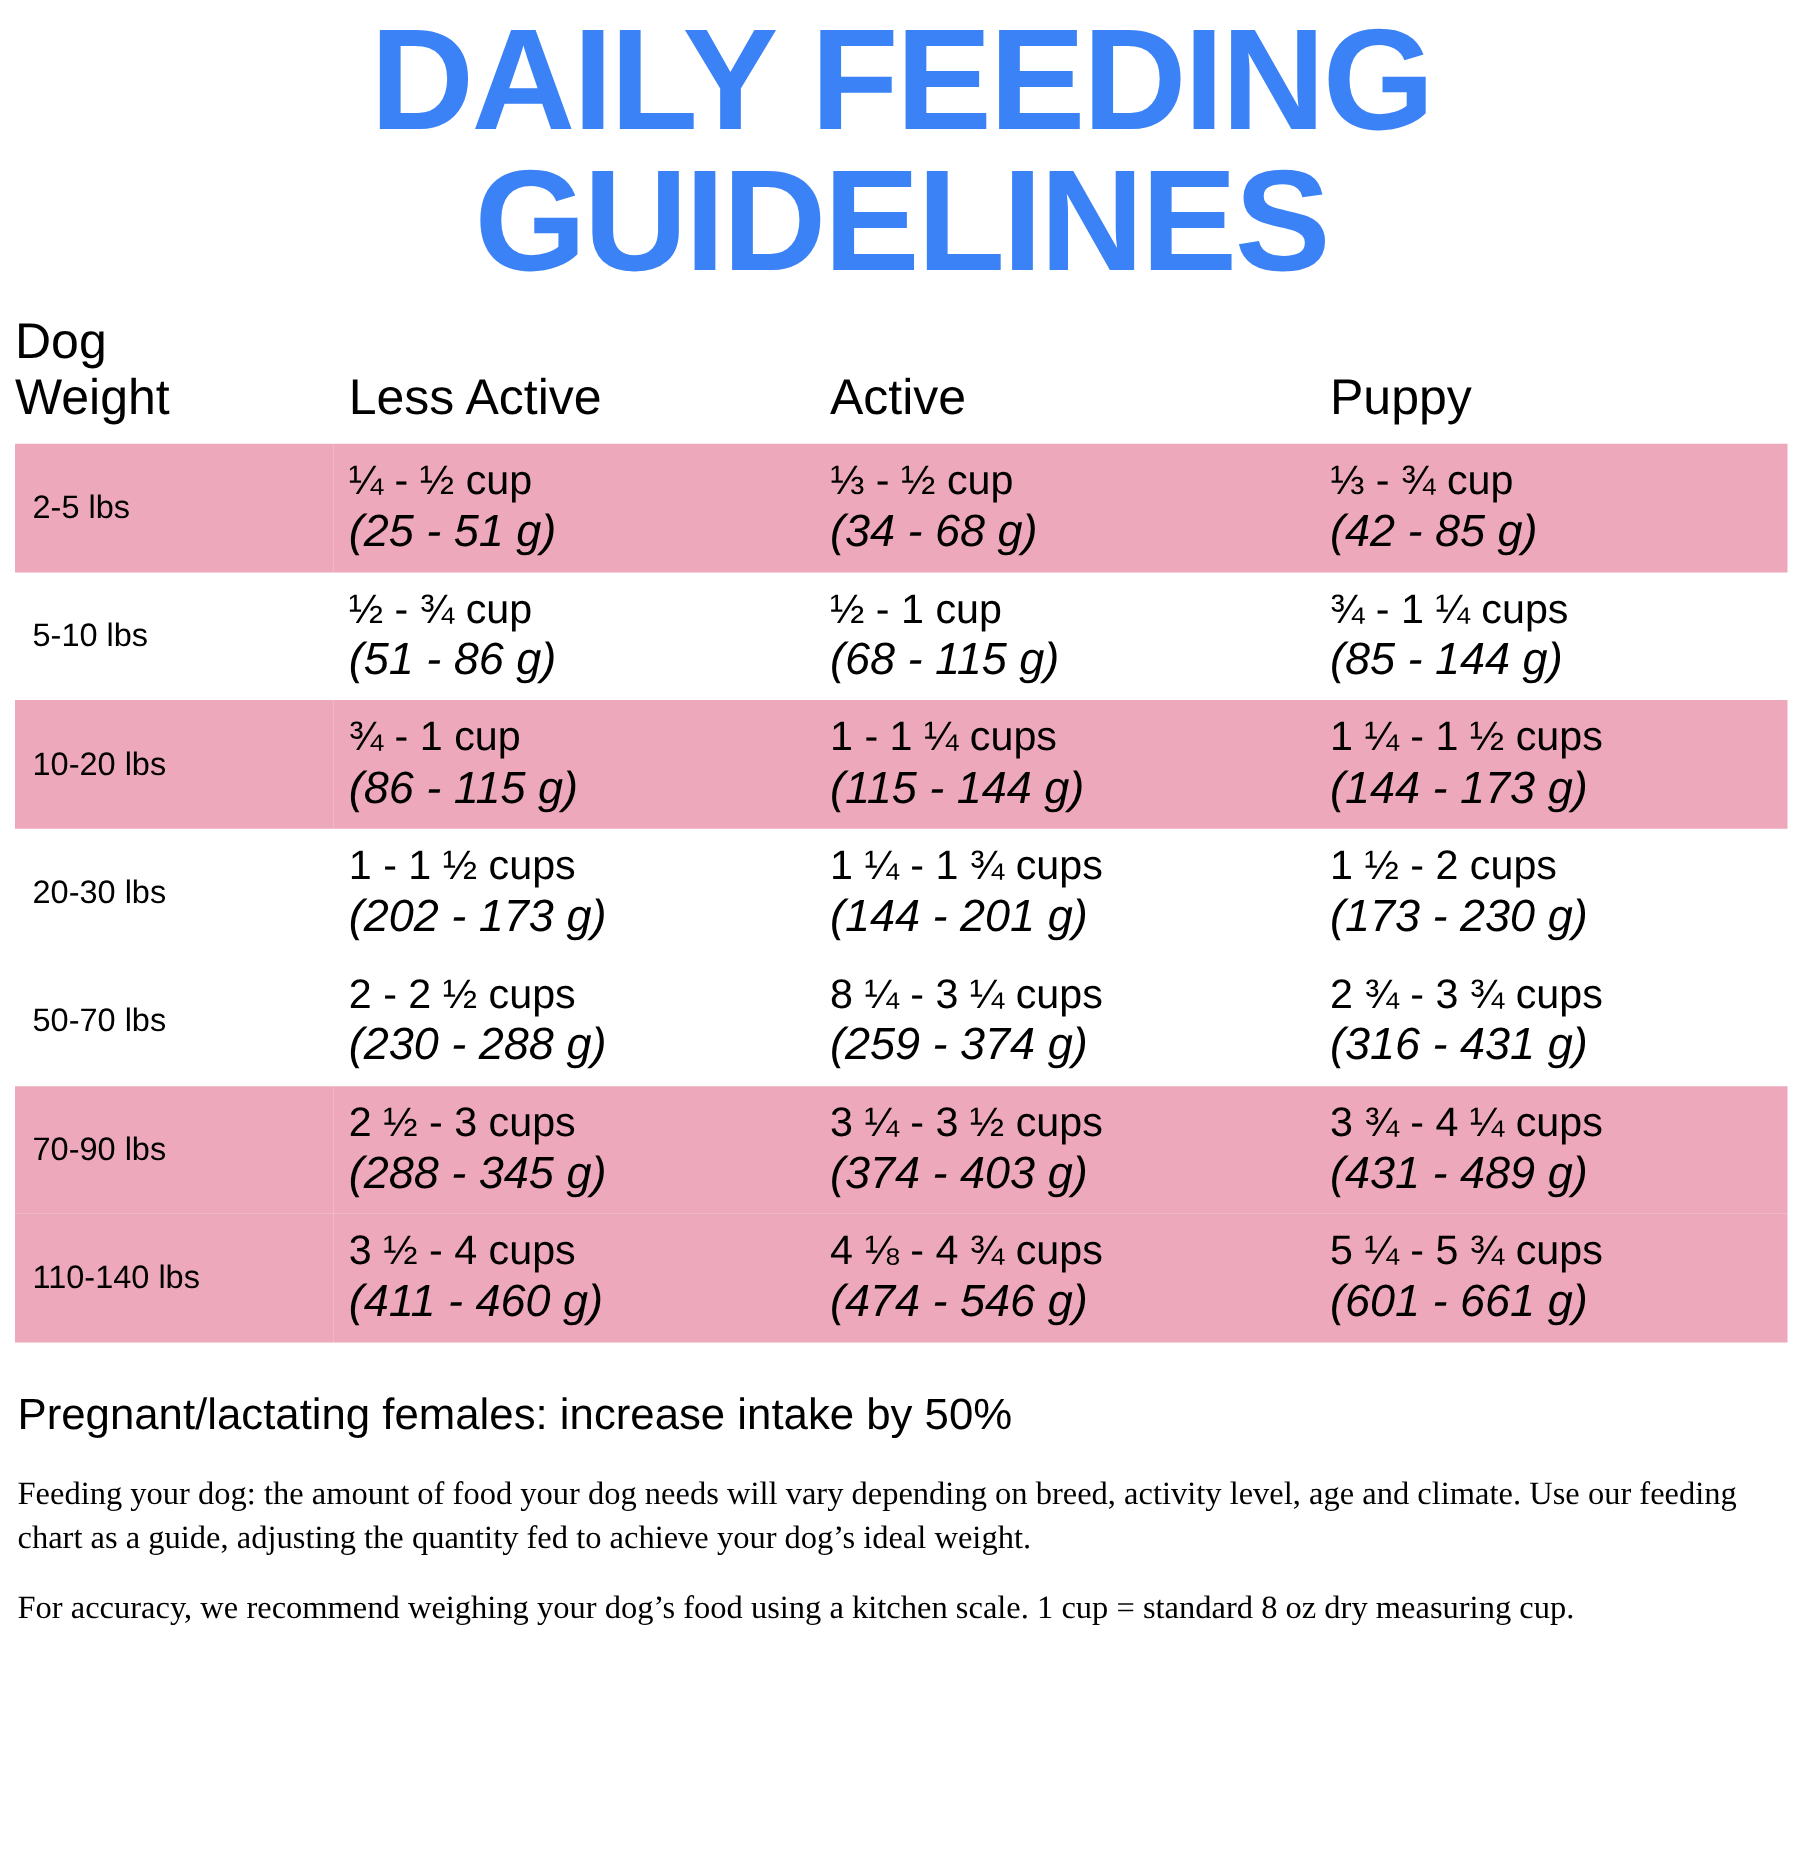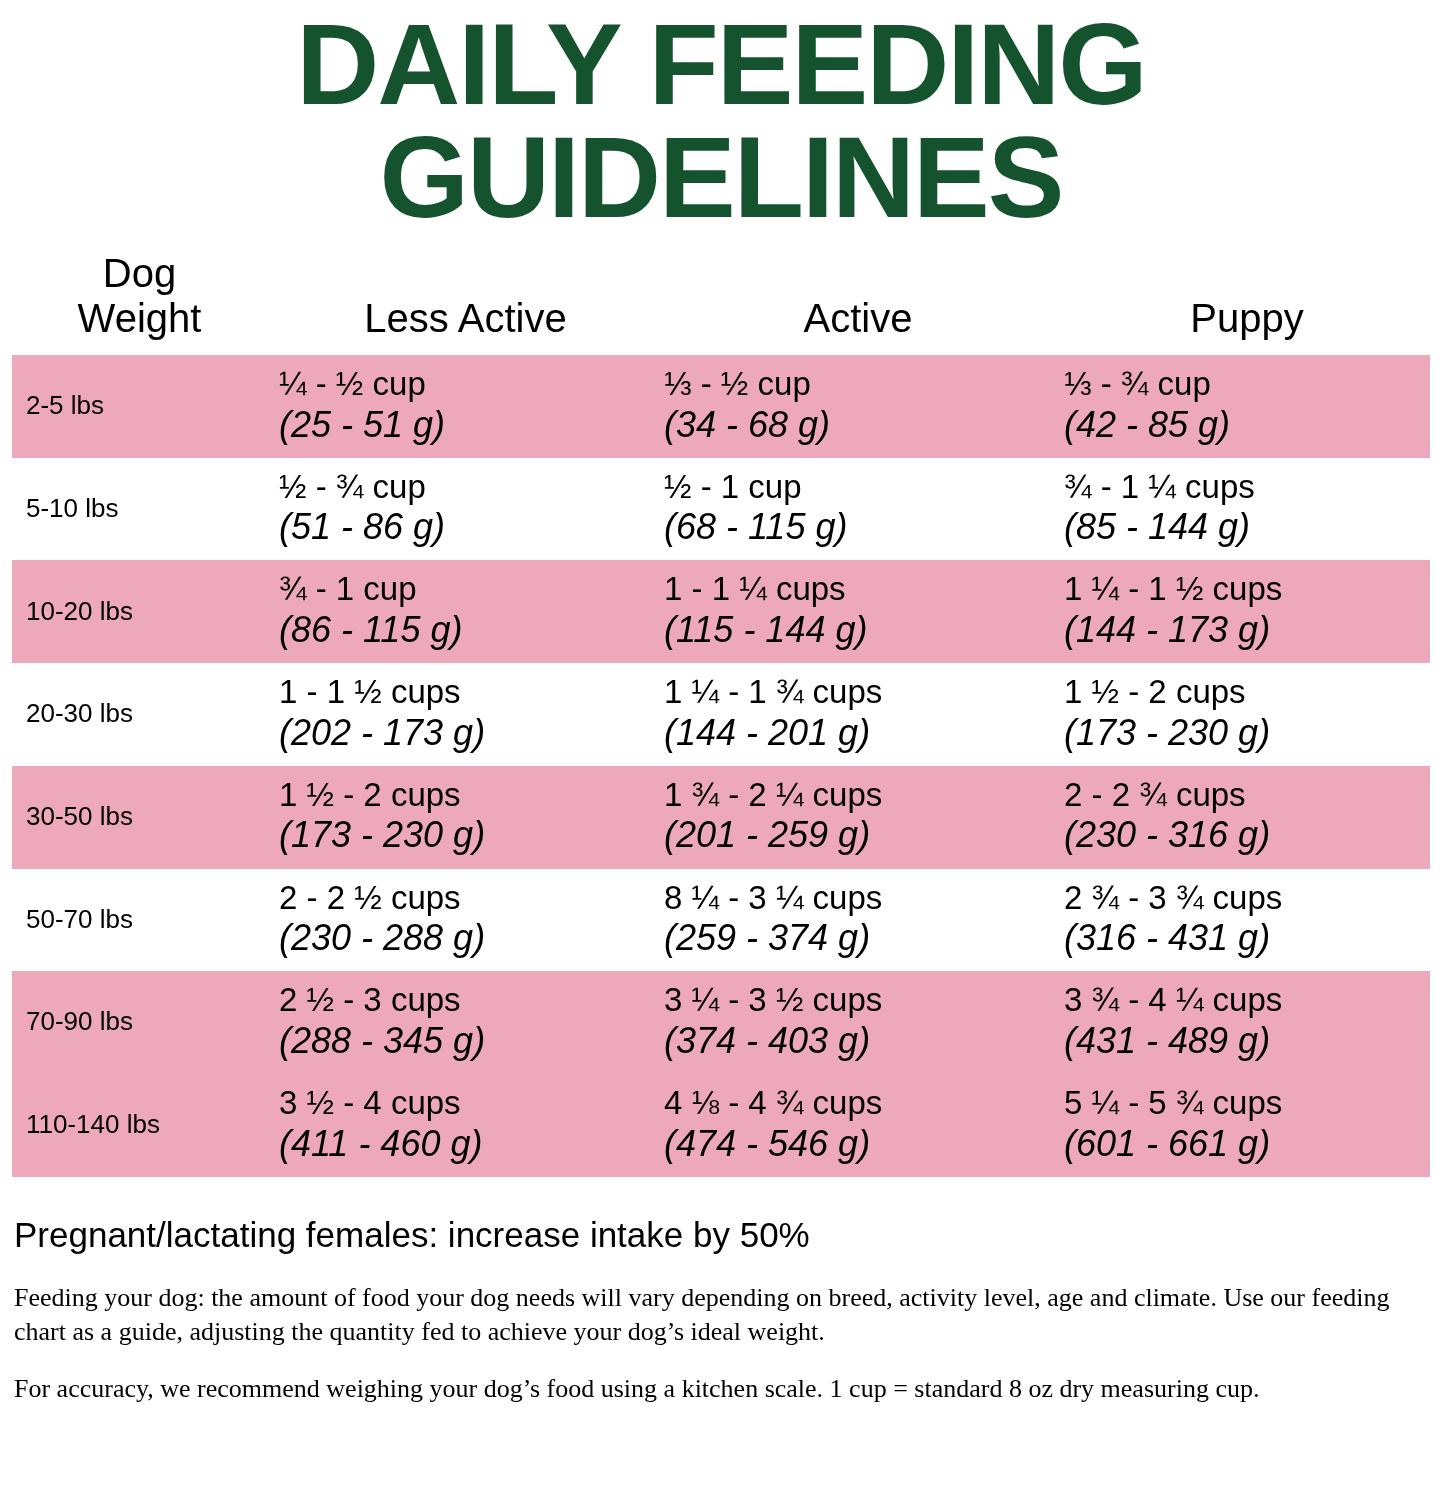--- a/index.html
+++ b/index.html
@@ -22,39 +22,39 @@
     padding: 0 12px;
   }
   .title {
     text-align: center;
     font-weight: bold;
     font-size: 115px;
     line-height: 0.98;
     letter-spacing: -2px;
     padding-top: 8px;
     margin: 0 0 10px 0;
-    color: #14532d;
+    color: #3b82f6;
   }
   .title .line {
     display: block;
   }
 
   table.feeding {
     width: 100%;
     border-collapse: collapse;
     table-layout: fixed;
     margin-top: 18px;
   }
   table.feeding col.c0 { width: 255px; }
   table.feeding col.c1 { width: 385px; }
   table.feeding col.c2 { width: 400px; }
   table.feeding col.c3 { width: 378px; }
 
   table.feeding thead th {
-    text-align: center;
+    text-align: left;
     font-weight: normal;
     font-size: 40px;
     vertical-align: bottom;
     padding: 0 0 14px 0;
     line-height: 1.12;
   }
   table.feeding thead th.colhead {
     padding-left: 12px;
   }
   table.feeding thead th .stack {
@@ -189,35 +189,20 @@
         <td class="amount">
           <span class="amt-cups">1 ¼ - 1 ¾ cups</span>
           <span class="amt-grams">(144 - 201 g)</span>
         </td>
         <td class="amount">
           <span class="amt-cups">1 ½ - 2 cups</span>
           <span class="amt-grams">(173 - 230 g)</span>
         </td>
       </tr>
 
-      <tr class="shaded">
-        <td class="weight">30-50 lbs</td>
-        <td class="amount">
-          <span class="amt-cups">1 ½ - 2 cups</span>
-          <span class="amt-grams">(173 - 230 g)</span>
-        </td>
-        <td class="amount">
-          <span class="amt-cups">1 ¾ - 2 ¼ cups</span>
-          <span class="amt-grams">(201 - 259 g)</span>
-        </td>
-        <td class="amount">
-          <span class="amt-cups">2 - 2 ¾ cups</span>
-          <span class="amt-grams">(230 - 316 g)</span>
-        </td>
-      </tr>
 
       <tr>
         <td class="weight">50-70 lbs</td>
         <td class="amount">
           <span class="amt-cups">2 - 2 ½ cups</span>
           <span class="amt-grams">(230 - 288 g)</span>
         </td>
         <td class="amount">
           <span class="amt-cups">8 ¼ - 3 ¼ cups</span>
           <span class="amt-grams">(259 - 374 g)</span>

